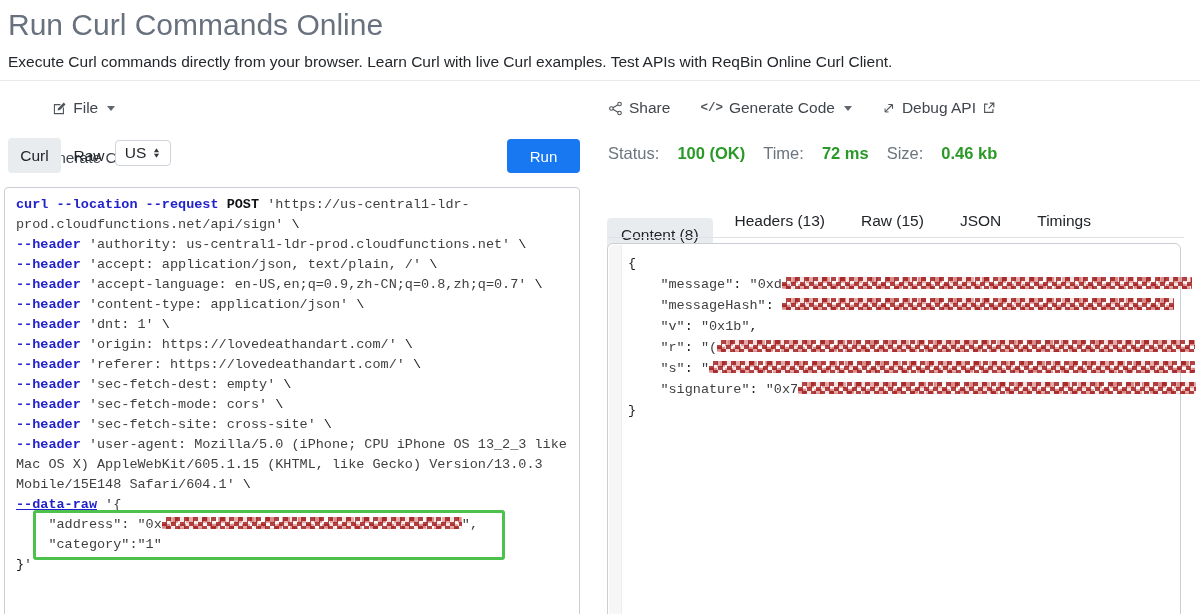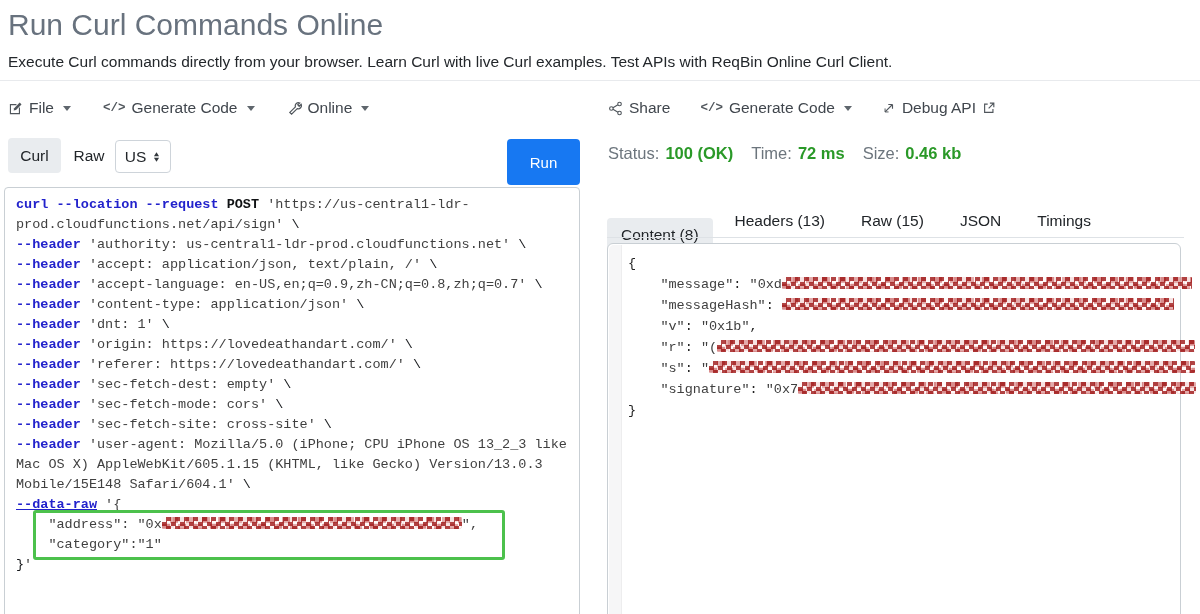--- a/index.html
+++ b/index.html
@@ -5,38 +5,38 @@
   * { margin:0; padding:0; box-sizing:border-box; }
   body { background:#fff; font-family:"Liberation Sans","DejaVu Sans",sans-serif; }
   .page { position:relative; width:1200px; height:614px; background:#fff; overflow:hidden; }
 
   .page-title { position:absolute; left:8px; top:8px; font-size:30px; font-weight:500; color:#68727e; }
   .page-subtitle { position:absolute; left:8px; top:53px; font-size:15.5px; color:#23272b; }
   .divider-top { position:absolute; left:0; top:80px; width:1200px; height:1px; background:#e8eaed; }
 
   
   .toolbar { position:absolute; top:99px; display:flex; align-items:center; gap:32px; font-size:15.5px; color:#40464d; }
-  .toolbar-left { left:8px; }
+  .toolbar-left { left:8px;flex-direction:column; }
   .toolbar-right { left:608px; gap:30px; }
   .tool-item { display:flex; align-items:center; gap:6px; cursor:pointer; white-space:nowrap; }
   .caret { display:inline-block; width:0; height:0; border-left:4px solid transparent; border-right:4px solid transparent; border-top:5px solid #5f666d; margin-left:3px; }
   .icon svg { display:block; }
   .code-glyph { font-family:"Liberation Mono","DejaVu Sans Mono",monospace; font-size:12.5px; color:#50565c; font-weight:700; }
 
   
   .req-tab-curl { position:absolute; left:8px; top:138px; width:53px; height:35px; background:#e9ecef; border-radius:4px; display:flex; align-items:center; justify-content:center; font-size:15.5px; color:#212529; cursor:pointer; }
   .req-tab-raw { position:absolute; left:65px; top:138px; width:48px; height:35px; display:flex; align-items:center; justify-content:center; font-size:15.5px; color:#212529; cursor:pointer; }
-  .region-select { position:absolute; left:115px; top:140px; width:56px; height:33px; border:1px solid #ced4da; border-radius:4px; background:#fff; display:flex; align-items:center; justify-content:center; gap:6px; font-size:15.5px; color:#212529; cursor:pointer; }
-  .run-button { position:absolute; left:507px; top:139px; width:73px; height:46px; background:#1778f2; color:#fff; border:none; border-radius:4px; font-size:15px; font-family:inherit; cursor:pointer; }
+  .region-select { position:absolute; left:115px; top:140px; width:56px; height:26px; border:1px solid #ced4da; border-radius:4px; background:#fff; display:flex; align-items:center; justify-content:center; gap:6px; font-size:15.5px; color:#212529; cursor:pointer; }
+  .run-button { position:absolute; left:507px; top:139px; width:73px; height:34px; background:#1778f2; color:#fff; border:none; border-radius:4px; font-size:15px; font-family:inherit; cursor:pointer; }
 
   
   .status-bar { position:absolute; left:608px; top:144px; display:flex; align-items:center; gap:14px; font-size:16.5px; }
   .status-bar .lbl { color:#6c757d; }
   .status-bar .val { color:#2a9928; font-weight:700; margin-left:-6px; }
-  .status-group { display:flex; gap:12px; align-items:baseline; margin-right:4px; }
+  .status-group { display:flex; gap:24px; align-items:baseline; margin-right:4px; }
 
   
   .curl-panel { position:absolute; left:4px; top:187px; width:576px; height:440px; border:1px solid #c9cfd4; border-radius:4px; background:#fff; padding:7px 6px 0 11px; }
   .code, .code-line { font-family:"Liberation Mono","DejaVu Sans Mono",monospace; font-size:13.5px; line-height:20px; color:#16181b; white-space:pre; }
   .tok-k { color:#2222cc; font-weight:700;margin-top:30px; }
   .tok-ku { color:#2222cc; font-weight:700; text-decoration:underline; }
   .tok-b { color:#101214; font-weight:700; }
   .tok-t { color:#16181b; }
   .tok-s { color:#404040; }
   .tok-p { color:#222; }

